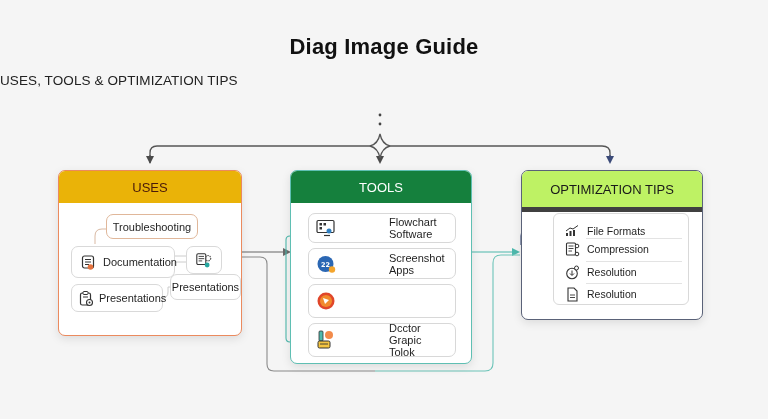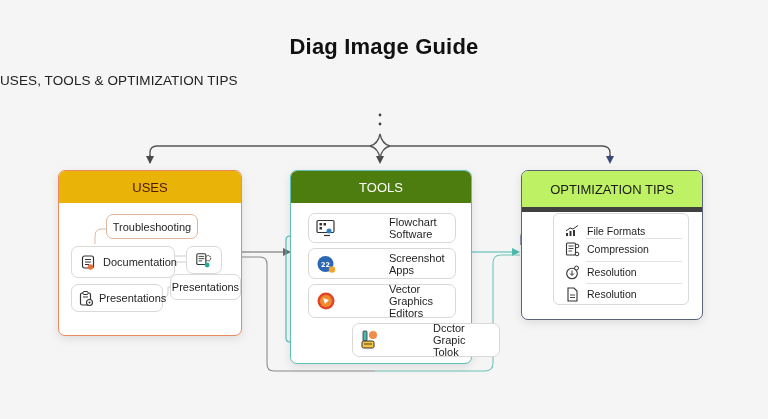--- a/index.html
+++ b/index.html
@@ -27,21 +27,21 @@
     }
     .panel-header {
       height: 32px; display: flex; align-items: center; justify-content: center;
       font-size: 13px; border-radius: 6px 6px 0 0;
     }
     
     #uses { left: 58px; top: 170px; width: 184px; height: 166px; border: 1.5px solid #eb8a5e; }
     #uses .panel-header { background: #eab308; color: #4a1a0a; }
     
     #tools { left: 290px; top: 170px; width: 182px; height: 194px; border: 1.5px solid #5fbfb3; }
-    #tools .panel-header { background: #4d7c0f; color: #fff; }
+    #tools .panel-header { background: #15803d; color: #fff; }
     
     #opt { left: 521px; top: 170px; width: 182px; height: 150px; border: 1.5px solid #5a6278; }
     #opt .panel-header { background: #bef264; color: #1a1a1a; border-bottom: 5px solid #404040; height: 41px; }
 
     .chip {
       position: absolute; background: #fff; border: 1px solid #d9d9d9; border-radius: 7px;
       display: flex; align-items: center; font-size: 11px; color: #1f1f1f; white-space: nowrap;
     }
     .chip .ico { width: 18px; height: 18px; margin-right: 6px; display: inline-flex; align-items: center; justify-content: center; }
     .chip.orange { border-color: #e0b79a; }
@@ -204,27 +204,23 @@
 </div>
 
 <div class="tool-card" style="top:284px; height:34px;">
   <span class="ico">
     <svg width="20" height="20" viewBox="0 0 20 20">
       <circle cx="10" cy="10" r="8.5" fill="#e0462a"></circle>
       <circle cx="10" cy="10" r="6" fill="#f18a2c"></circle>
       <path d="M7,7 L13,9 L9,13 z" fill="#fff"></path>
     </svg>
   </span>
-  <span style="display:flex; flex-direction:column;">
-    <span>Vector Graphics</span>
-    <span>Editors</span>
-  </span>
-</div>
-
-<div class="tool-card" style="top:323px; height:34px;margin-left:44px;">
+</div>
+
+<div class="tool-card" style="top:323px; height:34px;">
   <span class="ico">
     <svg width="20" height="22" viewBox="0 0 20 22">
       <rect x="3" y="2" width="4" height="10" rx="1" fill="#4db8ac" stroke="#333" stroke-width="0.8"></rect>
       <circle cx="13" cy="6" r="4" fill="#f28b4b"></circle>
       <rect x="2" y="12" width="12" height="7" rx="1.5" fill="#f4c542" stroke="#333" stroke-width="1"></rect>
       <line x1="4" y1="15" x2="12" y2="15" stroke="#333" stroke-width="0.9"></line>
     </svg>
   </span>
   <span style="display:flex; flex-direction:column;">
     <span>Dcctor Grapic</span>

